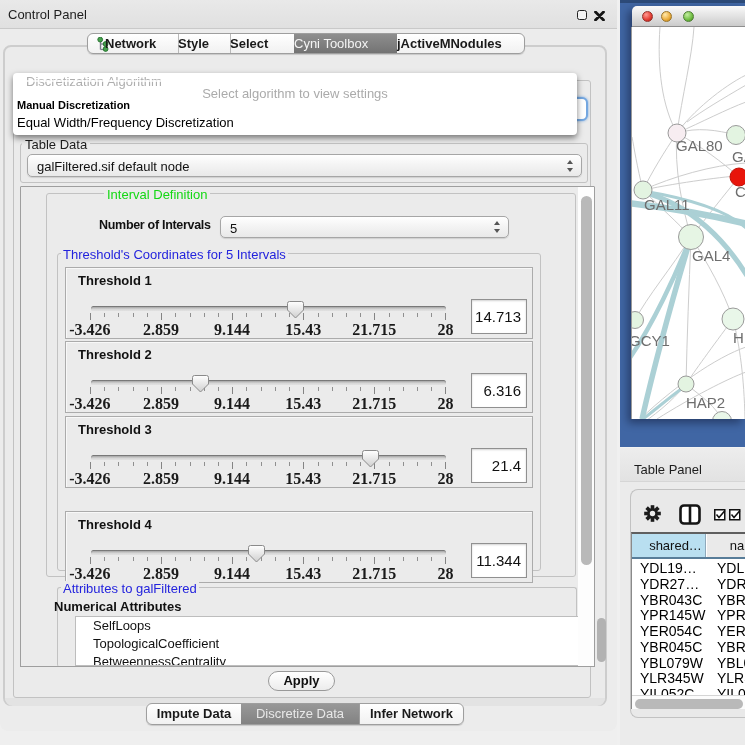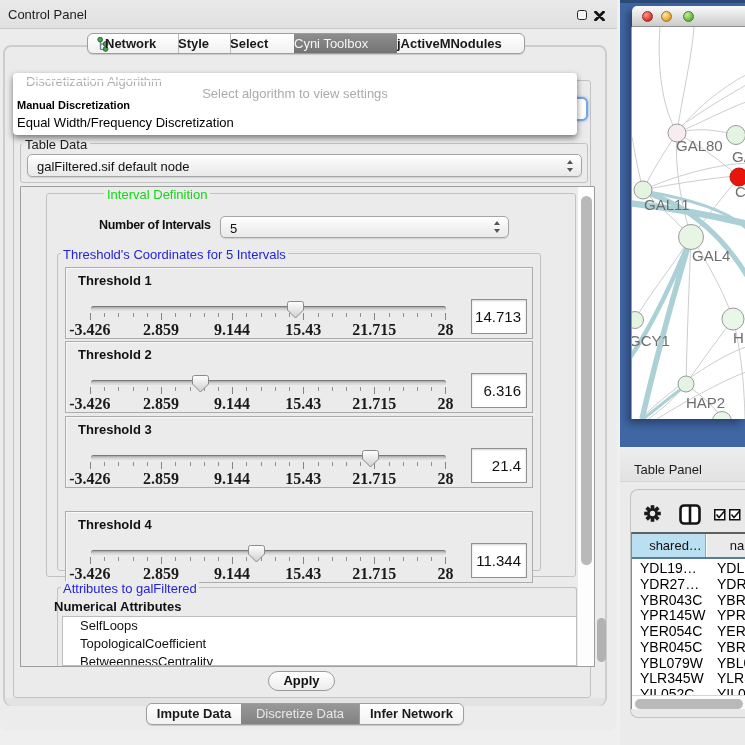--- a/index.html
+++ b/index.html
@@ -47,21 +47,21 @@
 .ticks{position:absolute;left:23.5px;top:45px;width:357px;height:4px;background:repeating-linear-gradient(90deg,#8f8f8f 0 1px,transparent 1px 14.22px);}
 .maj{position:absolute;top:45px;width:1px;height:7px;background:#848484;}
 .m0{left:23.5px}.m1{left:94.6px}.m2{left:165.7px}.m3{left:236.9px}.m4{left:308px}.m5{left:379.1px}
 .tlab{position:absolute;top:53px;font-size:16px;font-weight:600;color:#1a1a1a;transform:translateX(-50%);font-family:Liberation Serif, serif;}
 .thumb{position:absolute;top:33px;width:17px;height:18px;}
 .vbox{position:absolute;left:405px;top:31px;width:56px;height:35px;background:#fff;border:1px solid #909090;box-shadow:inset 0 1px 2px rgba(0,0,0,0.18);font-size:15px;color:#111;text-align:right;line-height:34px;padding-right:5px;}
 
 #atgroup{position:absolute;left:57px;top:587px;width:520px;height:80px;border:1px solid #c2c2c2;border-radius:3px;border-bottom:none;}
 #atlabel{position:absolute;left:61px;top:581px;font-size:13px;color:#2323dd;background:#ebebeb;padding:0 2px;}
 #nalabel{position:absolute;left:54px;top:599px;font-size:13px;font-weight:700;color:#111;}
-#attrlist{position:absolute;left:62px;top:616px;width:515px;height:50px;background:#fff;border:1px solid #bdbdbd;overflow:hidden;font-size:13px;color:#111;}
+#attrlist{position:absolute;left:75px;top:616px;width:515px;height:50px;background:#fff;border:1px solid #bdbdbd;overflow:hidden;font-size:13px;color:#111;}
 #attrlist div{padding-left:17px;height:17.8px;line-height:17.8px;}
 #listsb{position:absolute;left:597px;top:618px;width:9px;height:44px;background:#b2b2b2;border-radius:4.5px;}
 #spbottom{position:absolute;left:20px;top:666px;width:575px;height:1px;background:#9e9e9e;}
 
 #applybtn{position:absolute;left:268px;top:671px;width:67px;height:20px;background:linear-gradient(#ffffff,#ececec);border:1px solid #999;border-radius:10px;font-size:13px;font-weight:600;color:#111;text-align:center;line-height:18px;}
 #panelbline{position:absolute;left:5px;top:698px;width:600px;height:8px;background:#e3e3e3;border-radius:0 0 8px 8px;}
 #bottabs{position:absolute;left:146px;top:703px;width:318px;height:22px;background:linear-gradient(#ffffff,#f1f1f1);border:1px solid #9e9e9e;border-radius:6px;box-shadow:0 1px 1px rgba(0,0,0,0.15);z-index:5;}
 .bseg{position:absolute;top:0;height:20px;font-size:13px;font-weight:600;color:#1a1a1a;text-align:center;line-height:20px;}
 #segdisc{background:linear-gradient(#989898,#828282);color:#e8e8e8;font-weight:500;}
 

